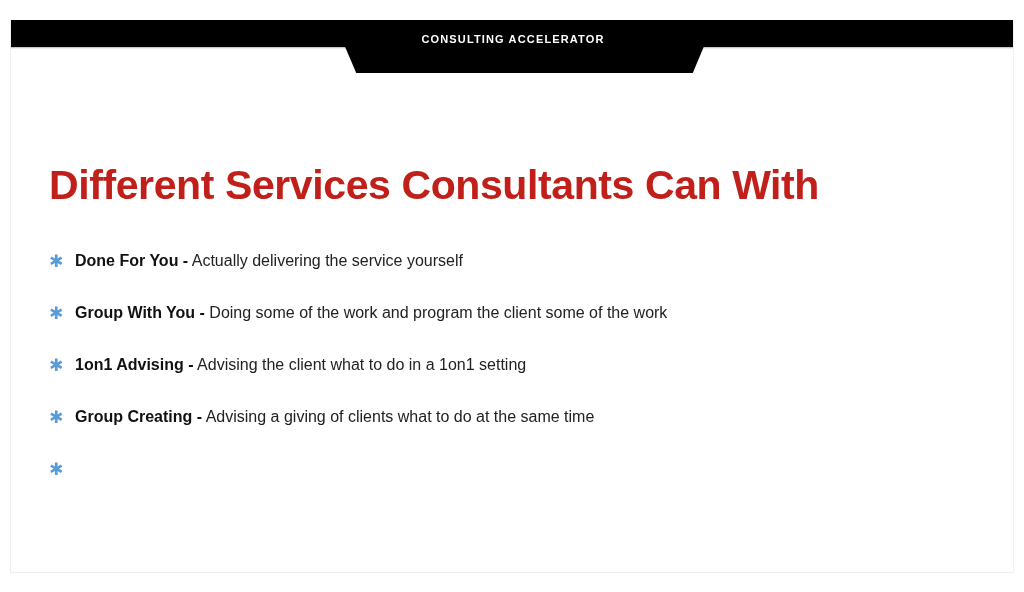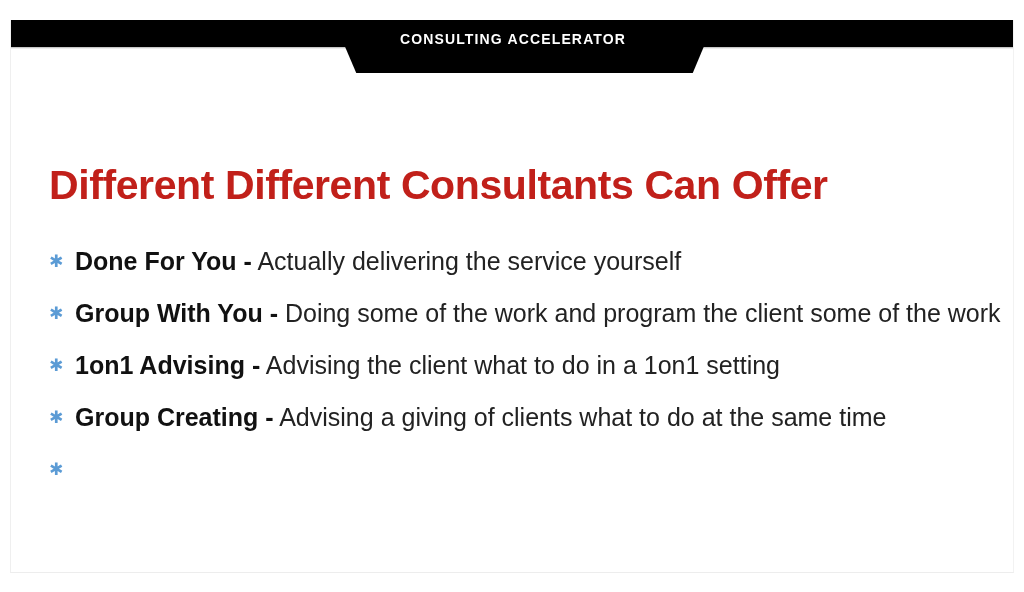--- a/index.html
+++ b/index.html
@@ -82,21 +82,21 @@
     z-index: -1;
   }
   .banner-title {
     position: absolute;
     left: 300px;
     top: 11px;
     width: 404px;
     text-align: center;
     color: #ffffff;
     font-family: "Liberation Sans", sans-serif;
-    font-size: 14px;
+    font-size: 11px;
     font-weight: bold;
     letter-spacing: 1.15px;
     line-height: 16px;
     white-space: nowrap;
   }
 
   
   .headline {
     position: absolute;
     left: 38px;
@@ -129,21 +129,21 @@
     color: #5b9bd5;
     font-family: "DejaVu Sans", sans-serif;
     font-size: 17px;
     line-height: 26px;
     text-align: left;
     user-select: none;
   }
   .bullet-text {
     flex: 1 1 auto;
     font-family: "Liberation Sans", sans-serif;
-    font-size: 25px;
+    font-size: 16px;
     color: #1b1b1b;
     line-height: 26px;
     white-space: nowrap;
   }
   .bullet-term {
     font-weight: bold;
     color: #111111;
   }
   .bullet-desc {
     font-weight: normal;
@@ -157,21 +157,21 @@
   <div class="slide">
 
     <div class="banner">
       <div class="banner-bar"></div>
       <div class="banner-bar-shadow"></div>
       <div class="banner-tab-shadow"></div>
       <div class="banner-tab"></div>
       <div class="banner-title">CONSULTING ACCELERATOR</div>
     </div>
 
-    <h1 class="headline">Different Different Consultants Can Offer</h1>
+    <h1 class="headline">Different Services Consultants Can With</h1>
 
     <div class="bullet-list">
 
       <div class="bullet-row">
         <span class="bullet-marker">✱</span>
         <span class="bullet-text">
           <span class="bullet-term">Done For You -</span><span> </span><span class="bullet-desc">Actually delivering the service yourself</span>
         </span>
       </div>
 

